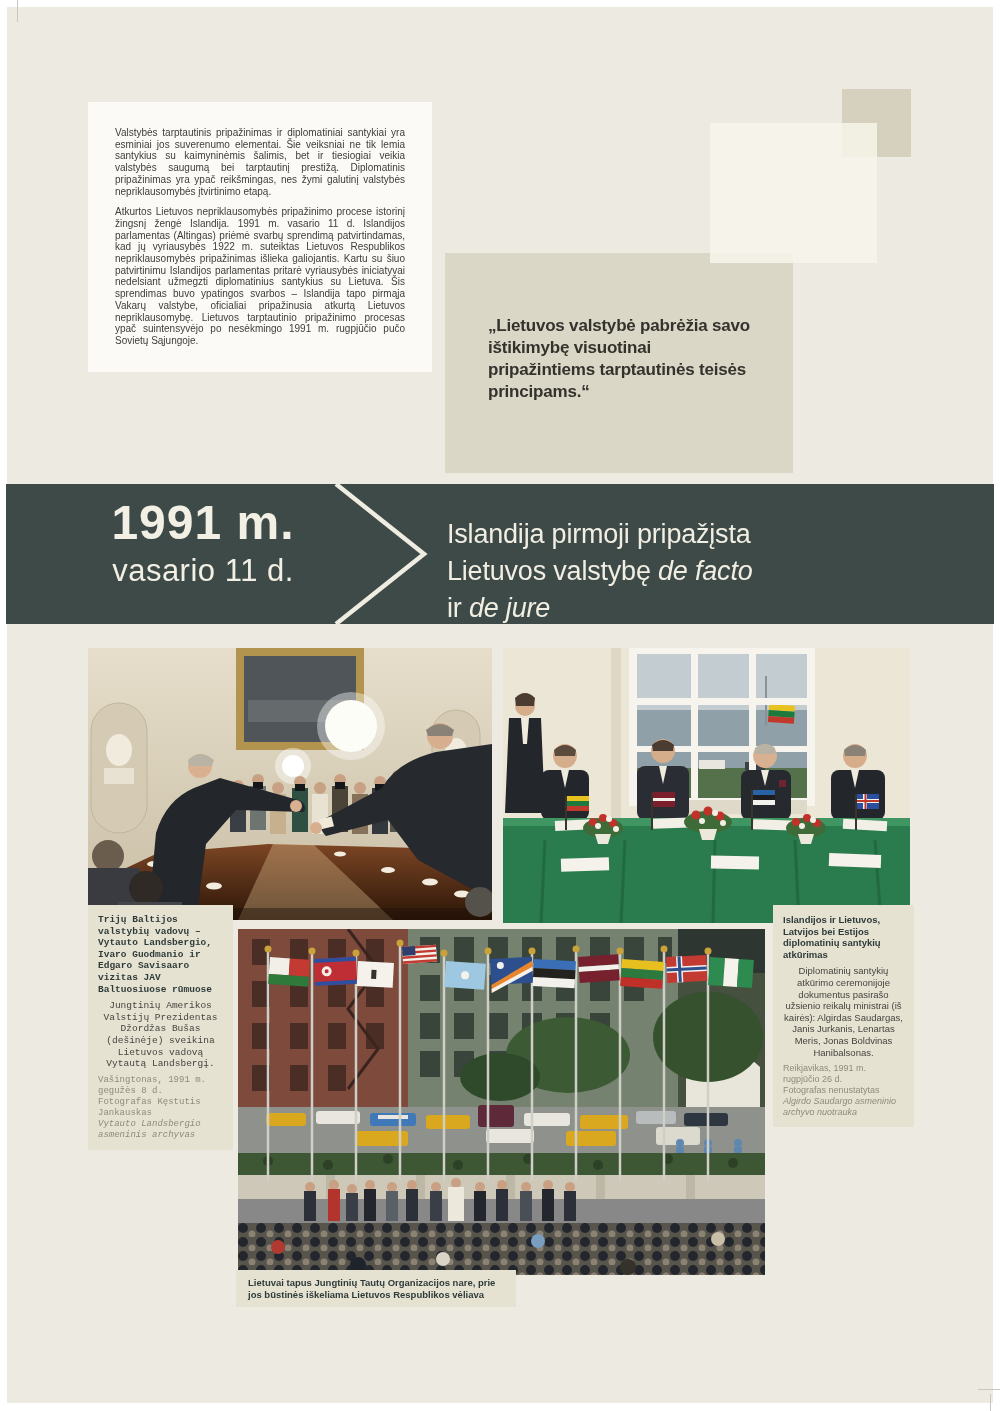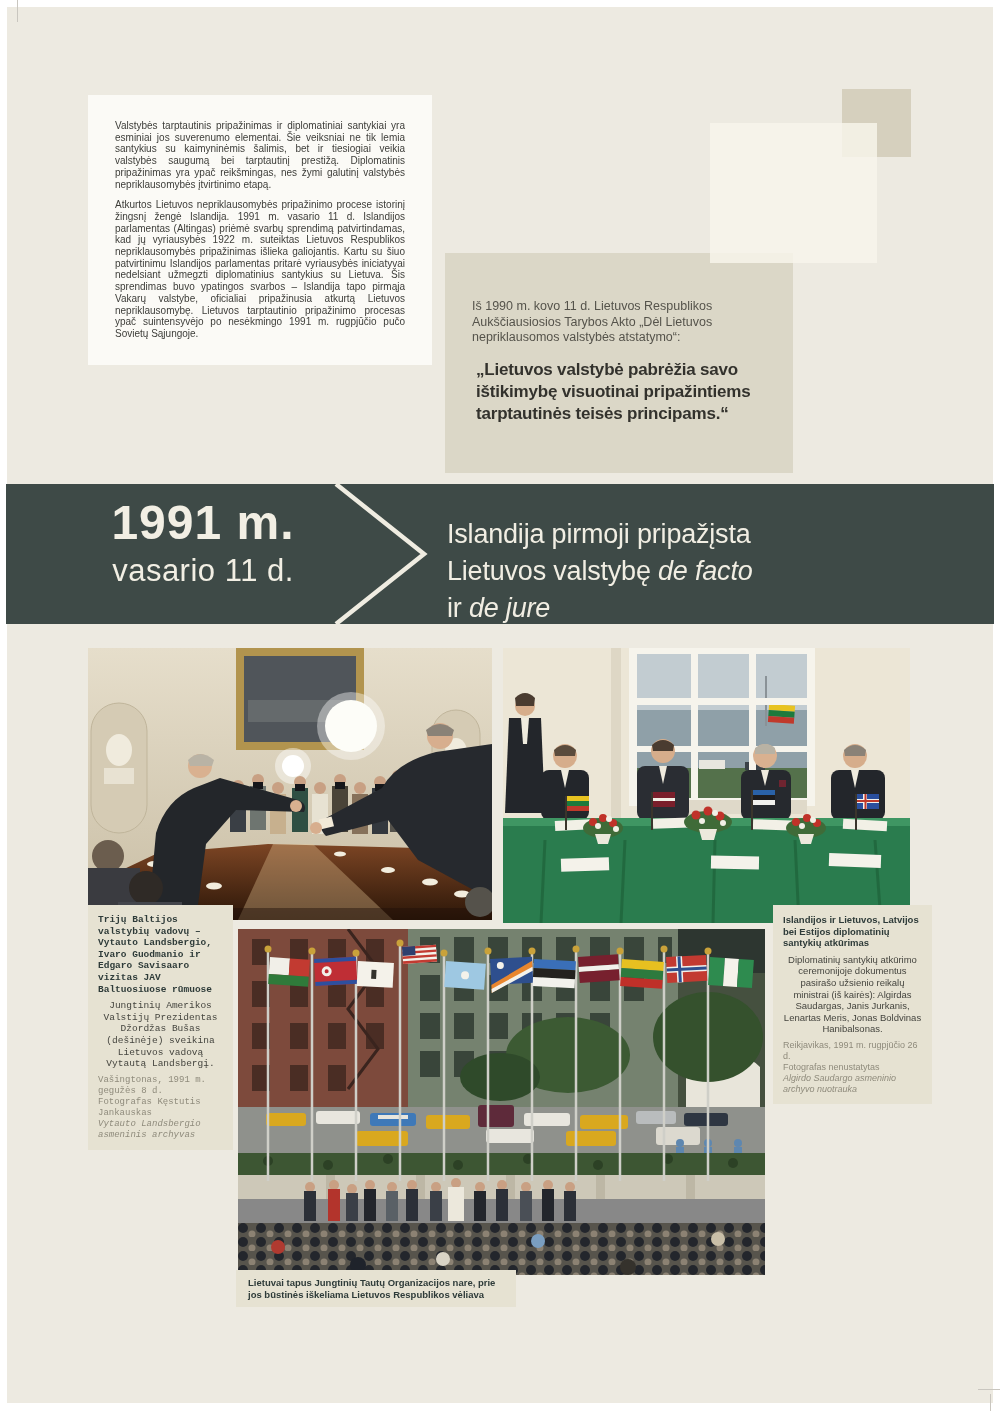--- a/index.html
+++ b/index.html
@@ -2,52 +2,52 @@
 <html><head>
 <meta charset="utf-8">
 <style>
   html,body{margin:0;padding:0;background:#ffffff;}
   .page{position:relative;width:1000px;height:1411px;background:#ffffff;
         font-family:"Liberation Sans",sans-serif;overflow:hidden;}
   .abs{position:absolute;}
   .poster-bg{left:7px;top:7px;width:986px;height:1396px;background:#EDEAE1;}
   .crop{background:#c9c6bf;}
   
-  .intro-box{left:88px;top:95px;width:344px;height:270px;background:#FBFAF6;
+  .intro-box{left:88px;top:102px;width:344px;height:270px;background:#FBFAF6;
              box-sizing:border-box;padding:25px 27px;overflow:hidden;}
   .intro-box p{margin:0 0 9px 0;font-size:10px;line-height:11.7px;color:#3D3D39;
                text-align:justify;}
   
   .deco-dark{left:842px;top:89px;width:69px;height:68px;background:#D6D0BE;}
   .deco-light{left:710px;top:123px;width:167px;height:140px;background:#F8F5EC;opacity:.82;}
   
   .quote-box{left:445px;top:253px;width:348px;height:220px;background:#DBD7C7;
              box-sizing:border-box;padding:46px 26px 0 27px;overflow:hidden;}
   .quote-intro{margin:0 0 13px 0;font-size:12.5px;line-height:15.5px;color:#55534B;}
-  .quote-text{margin:4px;font-size:17px;line-height:22px;font-weight:bold;color:#33322D;letter-spacing:-.2px;}
+  .quote-text{margin:16px;font-size:17px;line-height:22px;font-weight:bold;color:#33322D;letter-spacing:-.2px;}
   
   .banner{left:6px;top:484px;width:988px;height:140px;background:#3E4A47;color:#F2EFE4;}
   .banner-date{position:absolute;left:74px;top:10px;width:246px;text-align:center;}
   .banner-year{font-size:48px;line-height:58px;font-weight:bold;letter-spacing:1px;}
   .banner-day{font-size:31px;line-height:38px;font-weight:400;letter-spacing:.5px;}
   .chevron-svg{position:absolute;left:322px;top:0;width:110px;height:140px;}
   .headline{position:absolute;left:441px;top:32px;margin:0;font-size:27px;line-height:37px;
             font-weight:normal;color:#F1EEE3;letter-spacing:-.2px;}
   .headline i{font-style:italic;}
   
   figure{margin:0;}
   .photo{overflow:hidden;background:#888;}
   .photo svg{display:block;width:100%;height:100%;}
   .photo-wh{left:88px;top:648px;width:404px;height:272px;}
   .photo-sign{left:503px;top:648px;width:407px;height:275px;}
   .photo-un{left:238px;top:929px;width:527px;height:346px;}
   
   .cap{background:#E6E2D2;box-sizing:border-box;z-index:3;}
   .cap-wh{left:88px;top:905px;width:145px;padding:9px 10px;font-family:Liberation Mono, monospace;}
-  .cap-sign{left:773px;top:905px;width:159px;padding:9px 10px;}
+  .cap-sign{left:773px;top:905px;width:141px;padding:9px 10px;}
   .cap-un{left:236px;top:1270px;width:280px;padding:7px 12px;}
   .cap-title{font-size:9.5px;line-height:11.6px;font-weight:bold;color:#2E3B39;}
   .cap-body{font-size:9.5px;line-height:11.6px;color:#45453F;margin-top:5px;text-align:center;}
   .cap-credit{font-size:9px;line-height:11px;color:#8F8B7C;margin-top:5px;}
   .cap-source{font-size:9px;line-height:11px;color:#8F8B7C;font-style:italic;}
 </style>
 </head>
 <body>
 
 <div class="page">
@@ -55,21 +55,20 @@
   <div class="abs crop" style="left:17px;top:0;width:1px;height:22px;"></div>
 
   <section class="abs intro-box">
     <p>Valstybės tarptautinis pripažinimas ir diplomatiniai santykiai yra esminiai jos suverenumo elementai. Šie veiksniai ne tik lemia santykius su kaimyninėmis šalimis, bet ir tiesiogiai veikia valstybės saugumą bei tarptautinį prestižą. Diplomatinis pripažinimas yra ypač reikšmingas, nes žymi galutinį valstybės nepriklausomybės įtvirtinimo etapą.</p>
     <p>Atkurtos Lietuvos nepriklausomybės pripažinimo procese istorinį žingsnį žengė Islandija. 1991 m. vasario 11 d. Islandijos parlamentas (Altingas) priėmė svarbų sprendimą patvirtindamas, kad jų vyriausybės 1922 m. suteiktas Lietuvos Respublikos nepriklausomybės pripažinimas išlieka galiojantis. Kartu su šiuo patvirtinimu Islandijos parlamentas pritarė vyriausybės iniciatyvai nedelsiant užmegzti diplomatinius santykius su Lietuva. Šis sprendimas buvo ypatingos svarbos – Islandija tapo pirmąja Vakarų valstybe, oficialiai pripažinusia atkurtą Lietuvos nepriklausomybę. Lietuvos tarptautinio pripažinimo procesas ypač suintensyvėjo po nesėkmingo 1991 m. rugpjūčio pučo Sovietų Sąjungoje.</p>
   </section>
 
   <div class="abs deco-dark"></div>
 
   <section class="abs quote-box">
-    <p class="quote-intro">Iš 1990 m. kovo 11 d. Lietuvos Respublikos Aukščiausiosios Tarybos Akto „Dėl Lietuvos nepriklausomos valstybės atstatymo“:</p>
     <p class="quote-text">„Lietuvos valstybė pabrėžia savo ištikimybę visuotinai pripažintiems tarptautinės teisės principams.“</p>
   </section>
   <div class="abs deco-light"></div>
 
   <section class="abs banner">
     <div class="banner-date">
       <div class="banner-year">1991 m.</div>
       <div class="banner-day">vasario 11 d.</div>
     </div>
     <svg class="chevron-svg" viewBox="0 0 110 140">

